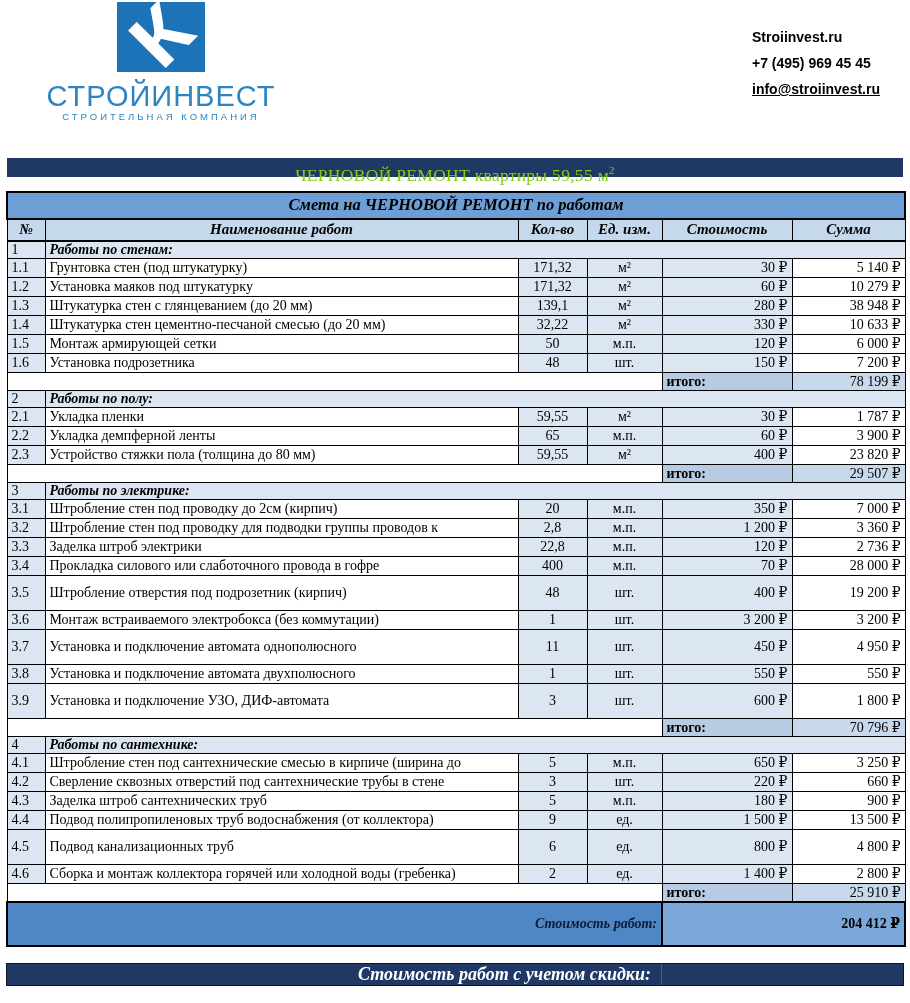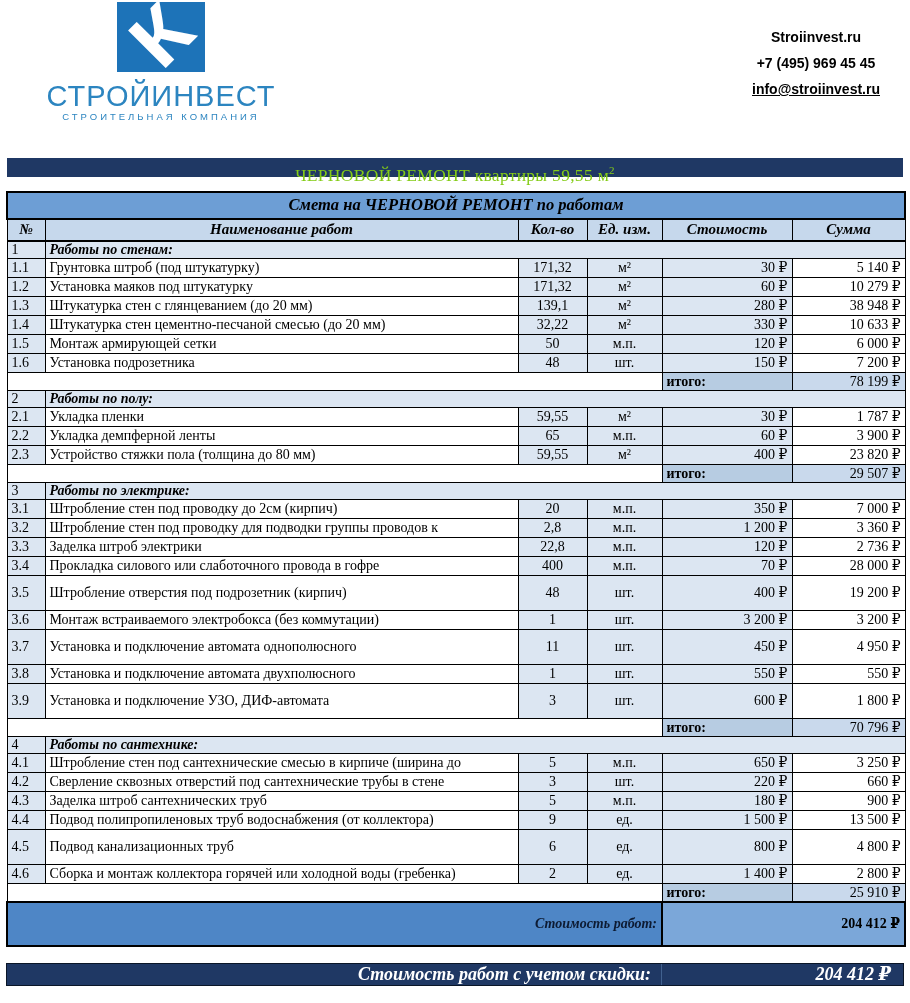--- a/index.html
+++ b/index.html
@@ -24,21 +24,21 @@
   }
   .logo-word{
     margin-top:9px;color:var(--brand-blue);font-family:"Liberation Sans","DejaVu Sans",sans-serif;
     font-weight:normal;font-size:29px;letter-spacing:1px;line-height:30px;
   }
   .logo-tag{
     color:var(--brand-blue);font-family:Liberation Sans, sans-serif;
     font-size:9.5px;letter-spacing:3px;line-height:12px;
   }
   .contact{
-    position:absolute;right:30px;top:24px;text-align:center;
+    position:absolute;right:30px;top:24px;
     font-family:"Liberation Sans","DejaVu Sans",sans-serif;font-weight:bold;
     font-size:14px;line-height:26px;color:#000;margin-left:16px;
   }
   .contact .email{text-decoration:underline;}
   
   .title-bar{
     margin:0 7px;height:19px;background:var(--navy);color:#84cc16;text-align:center;
     font-size:17.5px;line-height:25px;letter-spacing:.3px;
   }
   .title-bar sup{font-size:11px;}
@@ -81,20 +81,21 @@
   td.w-right{
     background:var(--works-right-bg);text-align:right;vertical-align:top;
     font-weight:bold;font-size:15px;padding:3px 6px 0 0;
   }
   
   .gap-footer{height:16px;}
   .footer-bar{
     margin:0 6px;height:23px;background:var(--navy);border:1px solid #0a1628;
     color:#fff;font-weight:bold;font-style:italic;font-size:18px;line-height:21px;
     display:flex;
+    flex-direction:column;
   }
   .footer-label{width:655px;text-align:right;padding-right:10px;border-right:1px solid #41618f;}
   .footer-value{flex:1;text-align:right;padding-right:12px;}
 </style>
 </head>
 <body>
 
 <div class="page">
 
   <div class="header">
@@ -140,21 +141,21 @@
         <td>Сумма</td>
       </tr>
     </tbody>
     <tbody id="estimate-body">
         <tr class="section-row">
           <td class="c-num">1</td>
           <td class="c-section" colspan="5">Работы по стенам:</td>
         </tr>
         <tr class="item-row">
           <td class="c-num">1.1</td>
-          <td class="c-name">Грунтовка штроб (под штукатурку)</td>
+          <td class="c-name">Грунтовка стен (под штукатурку)</td>
           <td class="c-qty">171,32</td>
           <td class="c-unit">м²</td>
           <td class="c-price">30 ₽</td>
           <td class="c-sum">5 140 ₽</td>
         </tr>
         <tr class="item-row">
           <td class="c-num">1.2</td>
           <td class="c-name">Установка маяков под штукатурку</td>
           <td class="c-qty">171,32</td>
           <td class="c-unit">м²</td>

